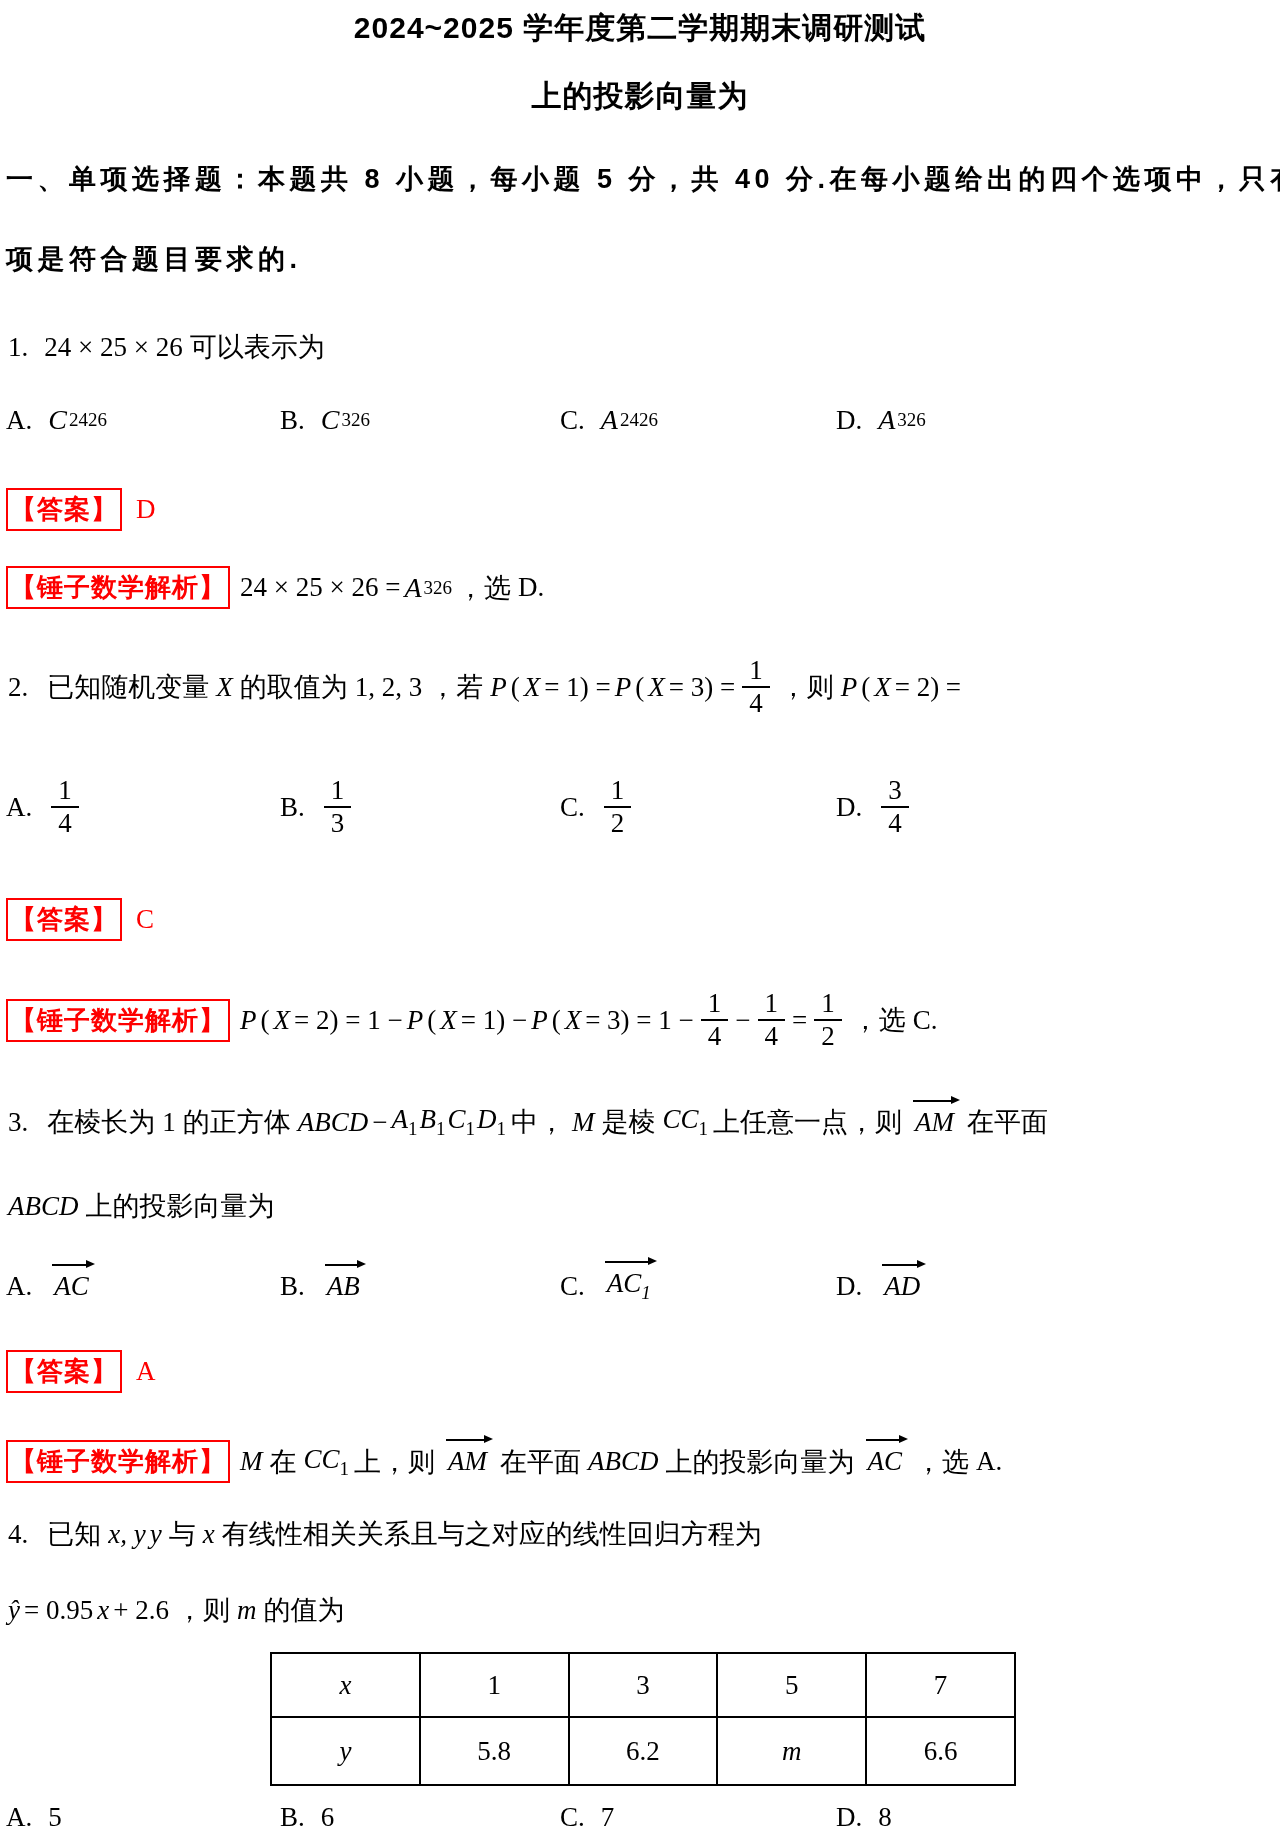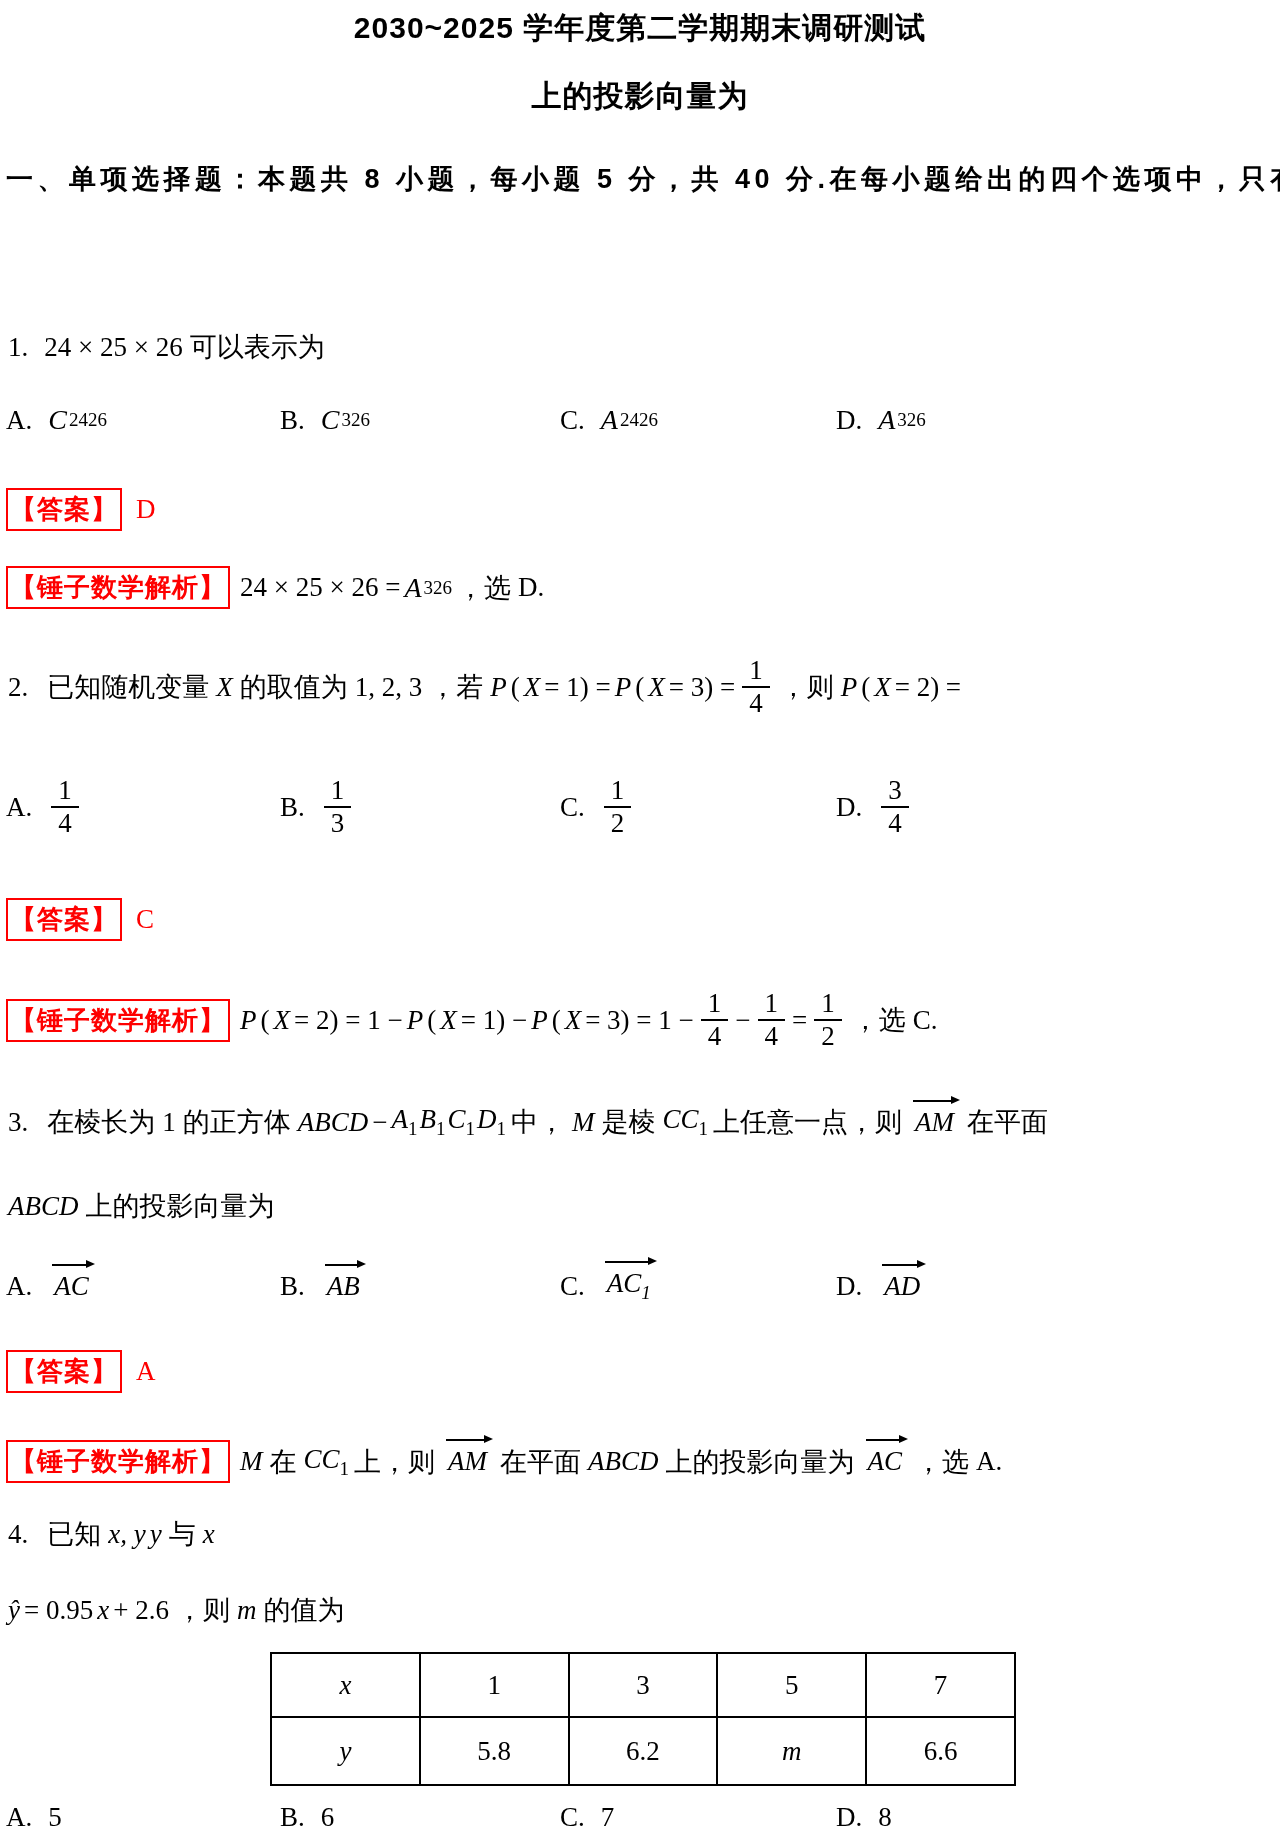--- a/index.html
+++ b/index.html
@@ -53,24 +53,25 @@
 
   .q4table { border-collapse: collapse; table-layout: fixed; width: 746px; }
   .q4table td { border: 2px solid #000; text-align: center; font-size: 27px; height: 62px; padding: 0; }
   .q4table tr.r2 td { height: 66px; }
 </style>
 </head>
 <body>
 
 <div class="page">
 
-  <div class="abs center title" style="top:8px">2030~2025 学年度第二学期期末调研测试</div>
+  <div class="abs center title" style="top:8px">2024~2025 学年度第二学期期末调研测试</div>
   <div class="abs center title" style="top:76px">上的投影向量为</div>
 
   <div class="abs sec" style="top:161px">一、单项选择题：本题共 8 小题，每小题 5 分，共 40 分.在每小题给出的四个选项中，只有一</div>
+  <div class="abs sec" style="top:241px">项是符合题目要求的.</div>
 
   <div class="abs mline qstem" style="top:329px"><span class="tk-mn">1.</span><span class="tk-mn">24 × 25 × 26</span><span class="tk-cn">可以表示为</span></div>
   <div class="abs opts" style="top:404px">
     <div class="opt">
       <span class="opt-label">A.</span>
       <span class="mline-inline"><span class="ss"><span class="ssb">C</span><span class="stack"><span>24</span><span>26</span></span></span></span>
     </div>
     <div class="opt">
       <span class="opt-label">B.</span>
       <span class="mline-inline"><span class="ss"><span class="ssb">C</span><span class="stack"><span>3</span><span>26</span></span></span></span>
@@ -143,21 +144,21 @@
   </div>
   <div class="abs ansline" style="top:1350px">
     <span class="rbox">【答案】</span>
     <span class="ansletter">A</span>
   </div>
   <div class="abs solline" style="top:1440px">
     <span class="rbox">【锤子数学解析】</span>
     <span class="mline-inline"><span class="tk-mi">M</span><span class="tk-cn">在</span><span class="ss subonly"><span class="ssb" style="font-size: 27px;">CC</span><span class="subs">1</span></span><span class="tk-cn">上，则</span><span class="vec"><span>AM</span></span><span class="tk-cn">在平面</span><span class="tk-mi">ABCD</span><span class="tk-cn">上的投影向量为</span><span class="vec"><span>AC</span></span><span class="tk-cn">，选</span><span class="tk-mn">A.</span></span>
   </div>
 
-  <div class="abs mline qstem" style="top:1516px"><span class="tk-mn">4.</span><span class="tk-cn">已知</span><span class="tk-mi">x, y</span><span class="tk-mi">y</span><span class="tk-cn">与</span><span class="tk-mi">x</span></div>
+  <div class="abs mline qstem" style="top:1516px"><span class="tk-mn">4.</span><span class="tk-cn">已知</span><span class="tk-mi">x, y</span><span class="tk-mi">y</span><span class="tk-cn">与</span><span class="tk-mi">x</span><span class="tk-cn">有线性相关关系且与之对应的线性回归方程为</span></div>
   <div class="abs mline" style="top:1592px"><span class="tk-mi">ŷ</span><span class="tk-mn">= 0.95</span><span class="tk-mi">x</span><span class="tk-mn">+ 2.6</span><span class="tk-cn">，则</span><span class="tk-mi">m</span><span class="tk-cn">的值为</span></div>
 
   <table class="abs q4table" style="top:1652px;left:270px">
     <tbody>
         <tr class="r1">
       <td><span class="mline-inline"><span class="tk-mi">x</span></span></td>
       <td><span class="mline-inline"><span class="tk-mn">1</span></span></td>
       <td><span class="mline-inline"><span class="tk-mn">3</span></span></td>
       <td><span class="mline-inline"><span class="tk-mn">5</span></span></td>
       <td><span class="mline-inline"><span class="tk-mn">7</span></span></td>

